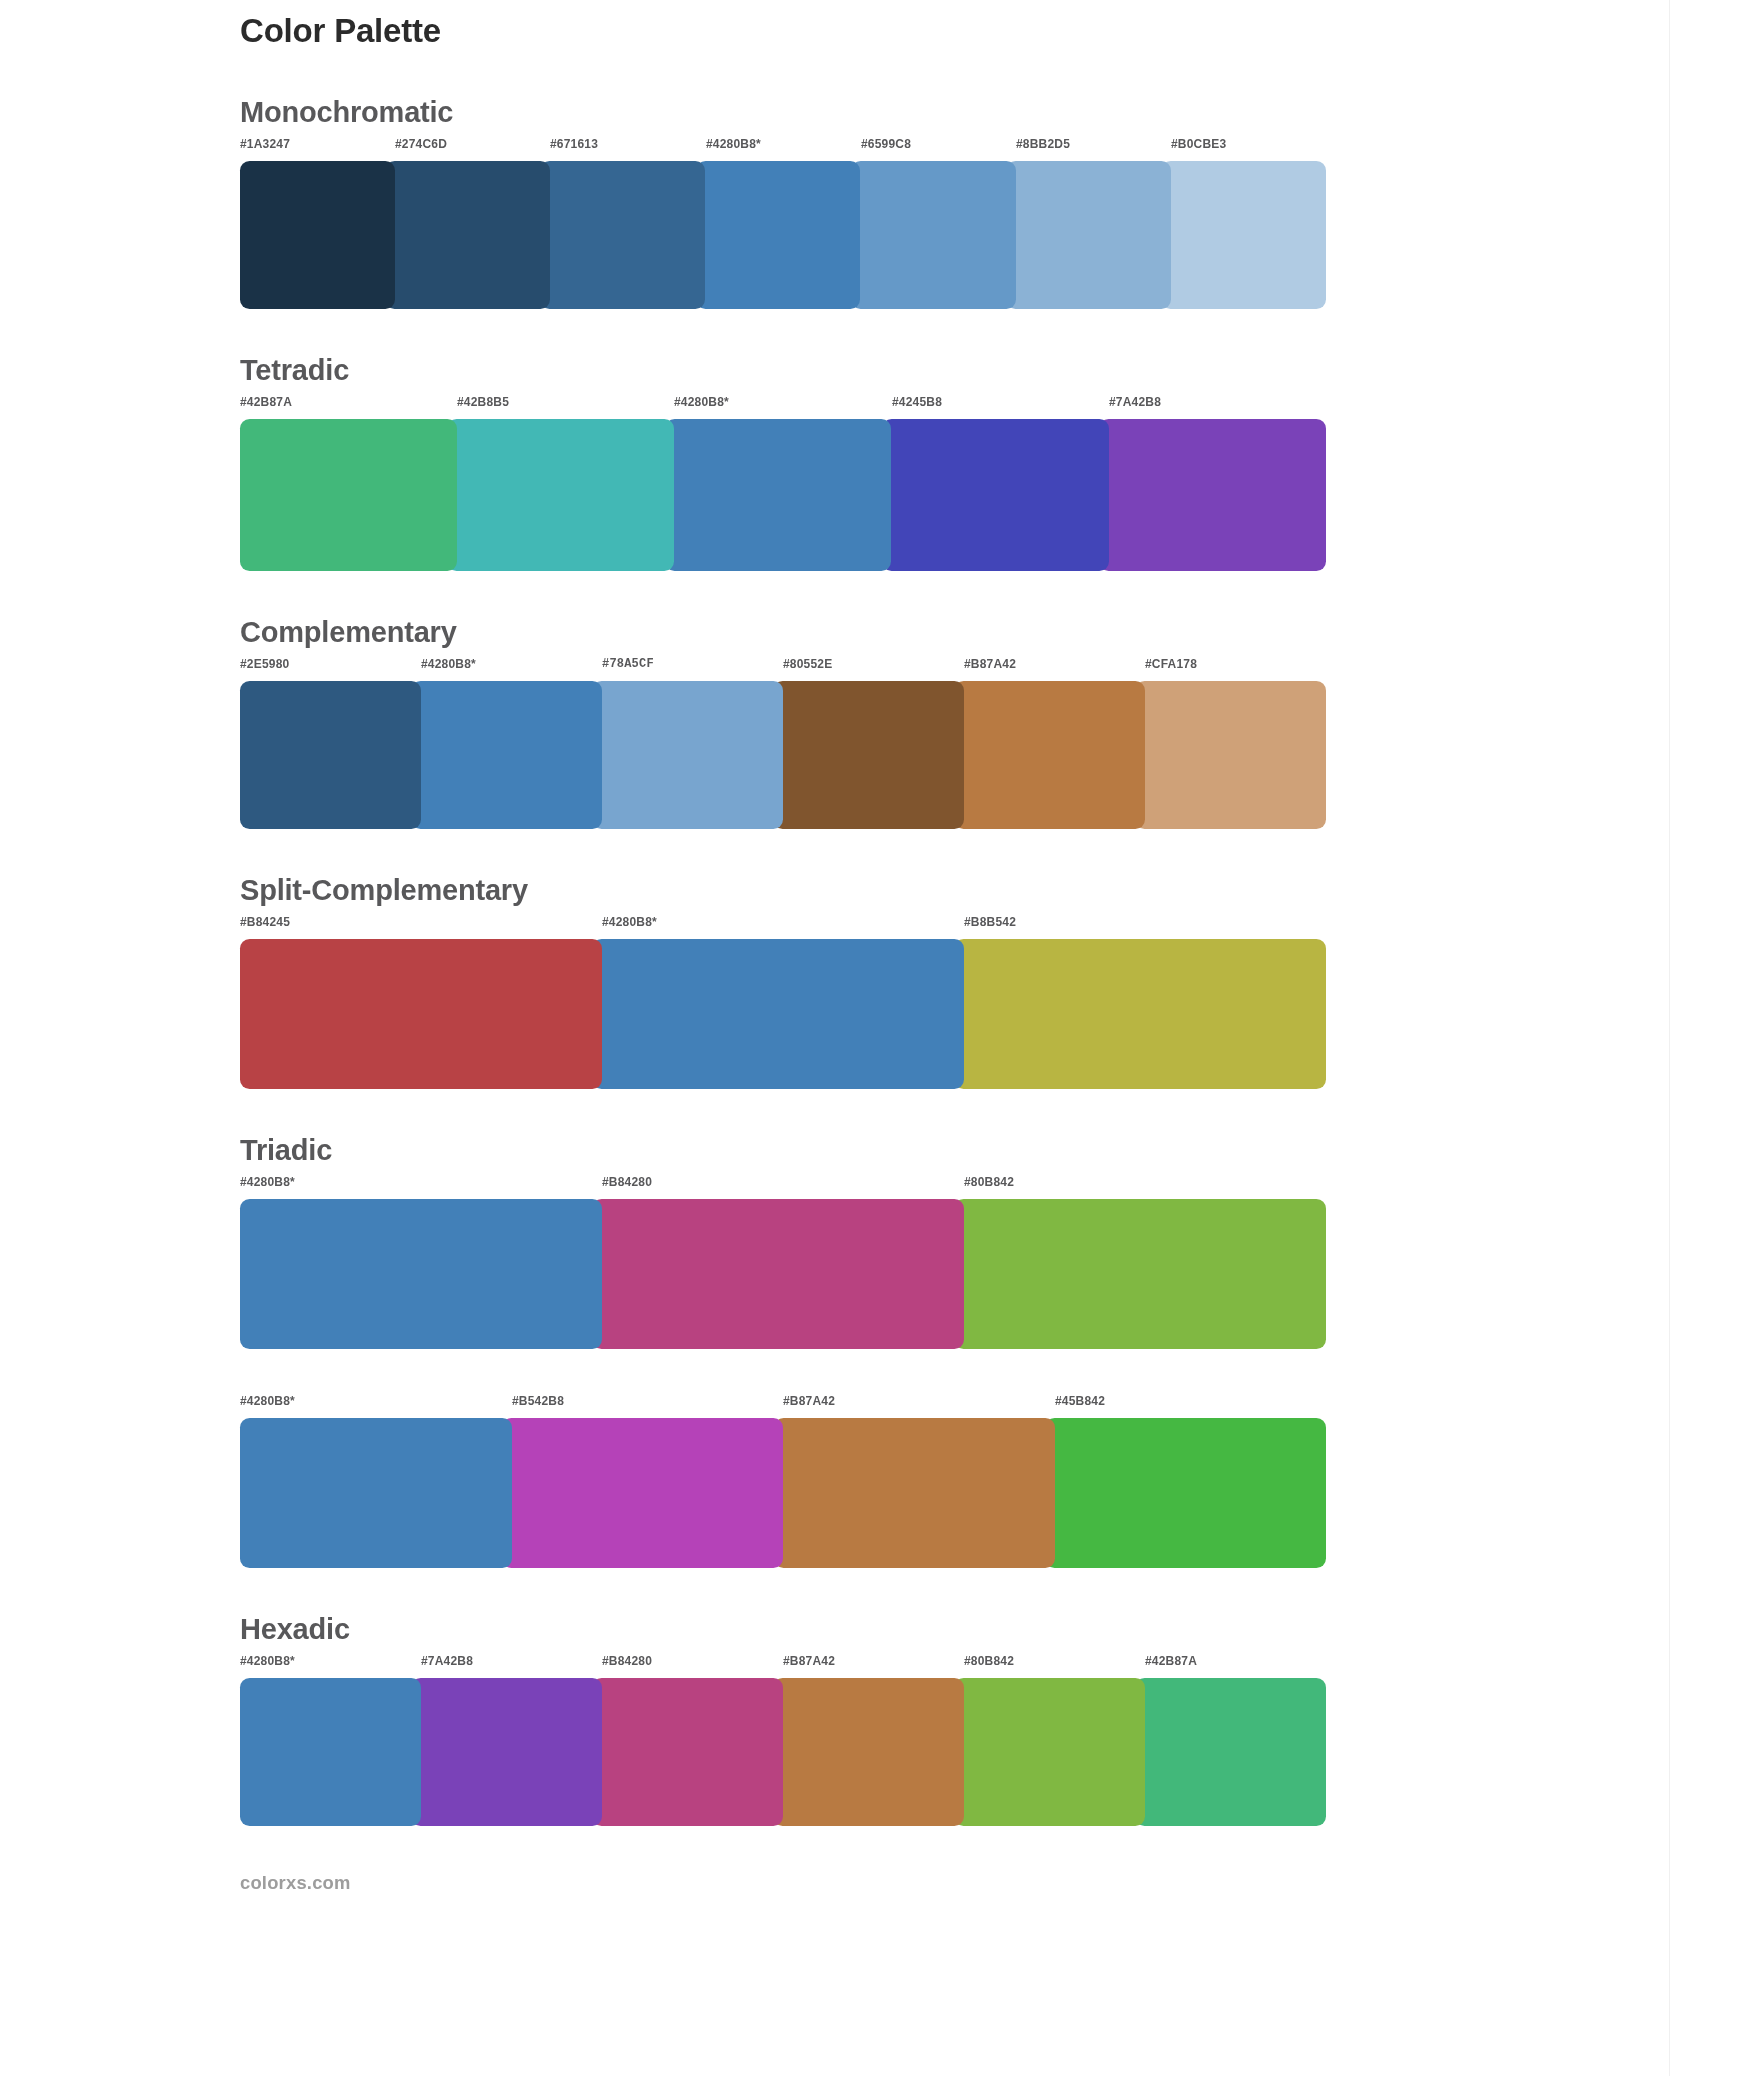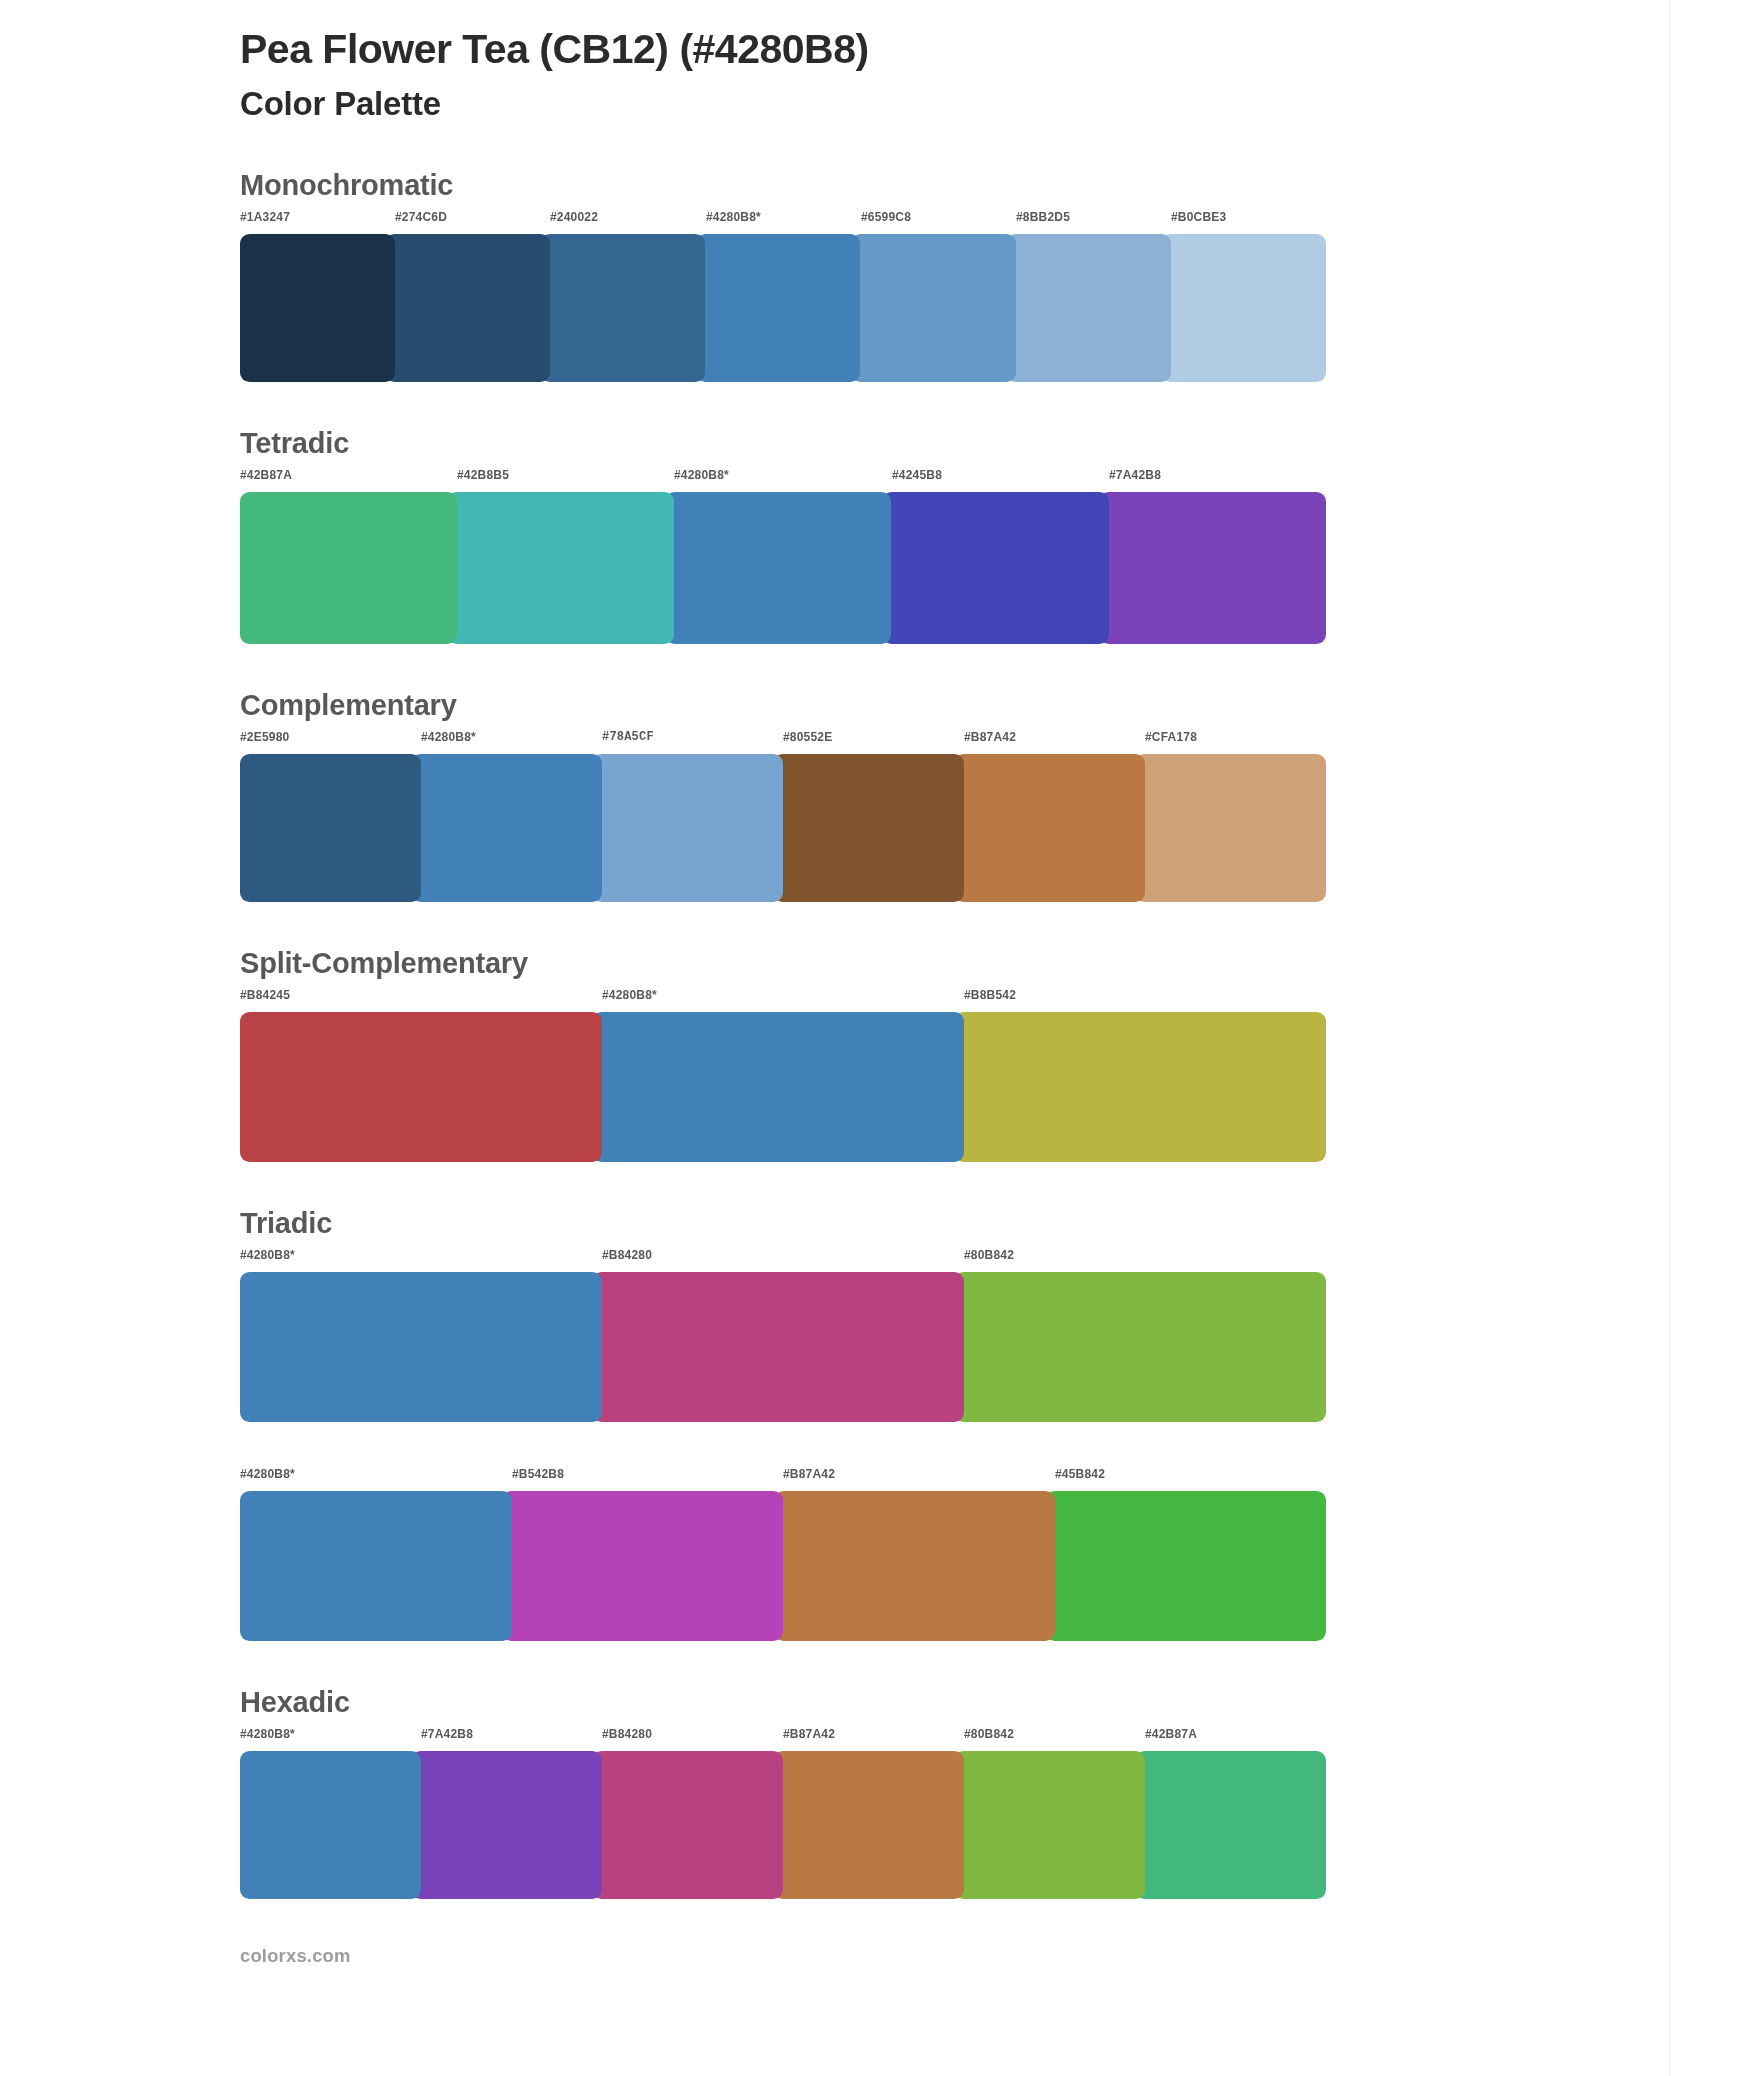--- a/index.html
+++ b/index.html
@@ -106,31 +106,30 @@
 </style>
 </head>
 <body>
 
 <div class="page">
 
   <div class="right-gutter"></div>
 
   <div class="content">
 
-    <h1 class="title">Pea Flower Tea (CB12) (#4280B8)</h1>
 
     <h2 class="subtitle">Color Palette</h2>
 
     <div id="sections-host">
         <div class="section h-mono">
           <div class="section-title">Monochromatic</div>
           <div class="labels-row">
             <span class="swatch-label" style="left: 0px;">#1A3247</span>
             <span class="swatch-label" style="left: 155px;">#274C6D</span>
-            <span class="swatch-label" style="left: 310px;">#240022</span>
+            <span class="swatch-label" style="left: 310px;">#671613</span>
             <span class="swatch-label" style="left: 466px;">#4280B8*</span>
             <span class="swatch-label" style="left: 621px;">#6599C8</span>
             <span class="swatch-label" style="left: 776px;">#8BB2D5</span>
             <span class="swatch-label" style="left: 931px;">#B0CBE3</span>
           </div>
           <div class="swatch-row">
             <div class="swatch" title="#1A3247" style="background: rgb(26, 50, 71); width: 155px; z-index: 7;"></div>
             <div class="swatch" title="#274C6D" style="background: rgb(39, 76, 109); width: 165px; z-index: 6;"></div>
             <div class="swatch" title="#356692" style="background: rgb(53, 102, 146); width: 165px; z-index: 5;"></div>
             <div class="swatch" title="#4280B8*" style="background: rgb(66, 128, 184); width: 165px; z-index: 4;"></div>

